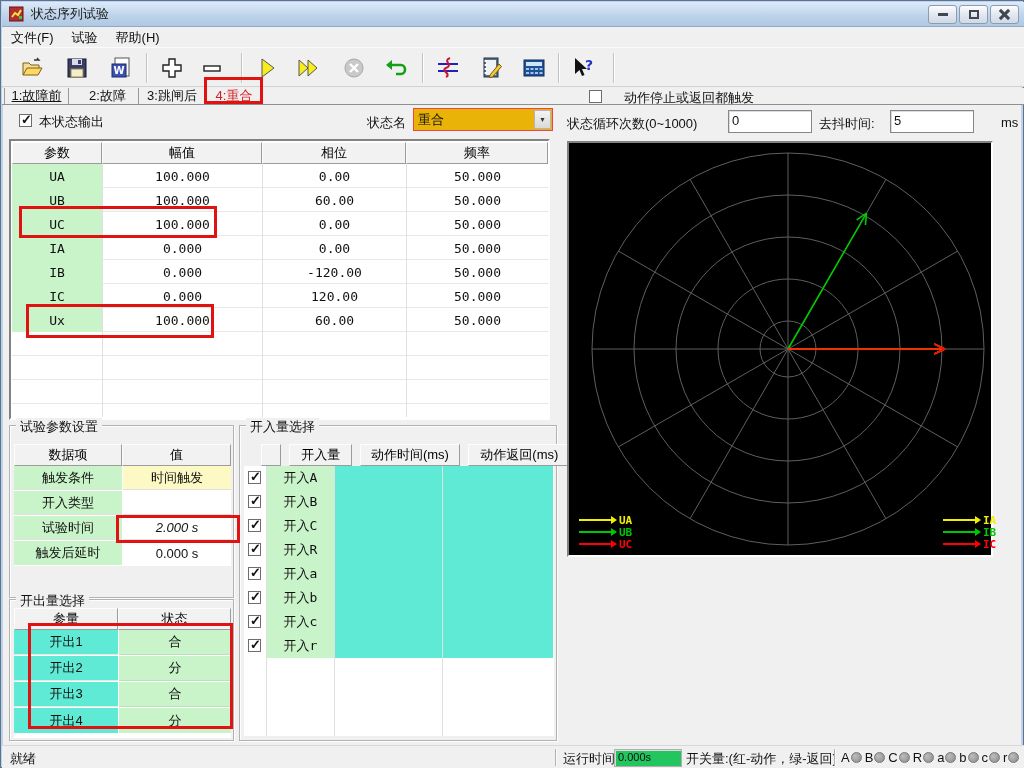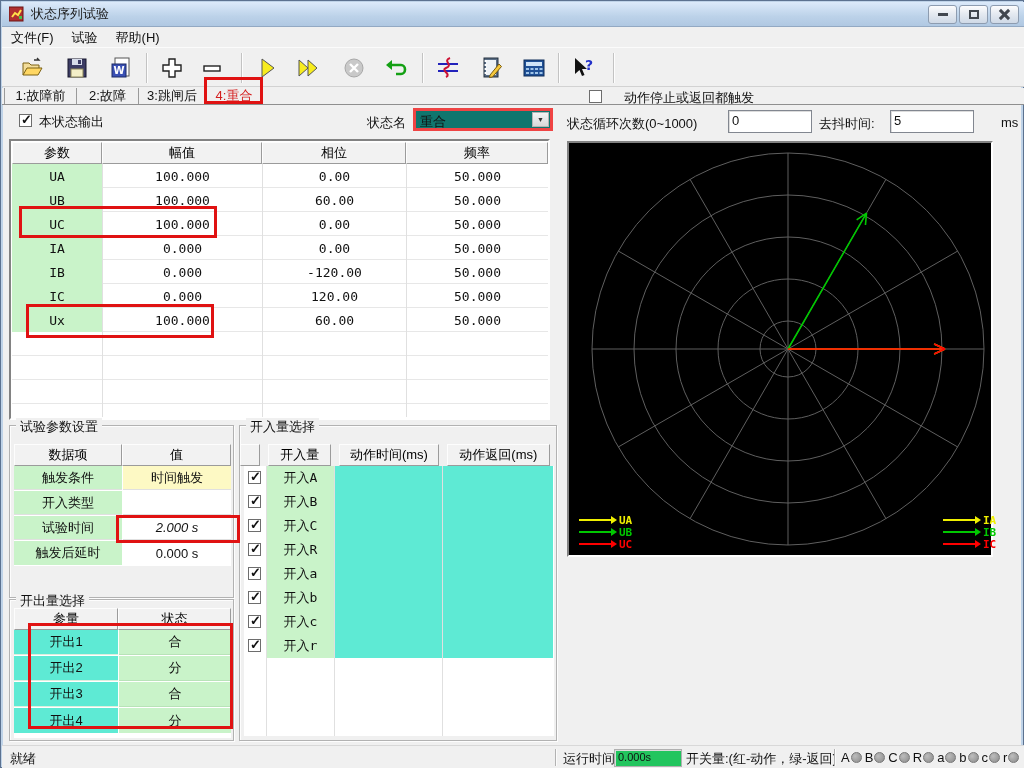--- a/index.html
+++ b/index.html
@@ -39,21 +39,21 @@
          font-size:13px; color:#111; border-right:1px solid #9a9a9a; }
   .tab.first { border-left:1px solid #9a9a9a; }
   .tab.active-red { color:#d41e1e; }
 
   
   .cb { display:inline-block; width:13px; height:13px; background:#fff; border:1px solid #6d6d6d; position:relative; }
   .cb.checked::after { content:"✓"; position:absolute; left:1px; top:-3px; font-size:13px; font-weight:bold; color:#111; }
   .lbl { position:absolute; font-size:13px; color:#111; white-space:nowrap; }
   .edit { position:absolute; background:#fff; border:1px solid #828790;
           box-shadow:inset 1px 1px 0 #dcdcdc; font-size:13px; color:#111; padding:2px 3px; }
-  .combo { position:absolute; background:#0f766e; border:3px solid #ef4444; }
+  .combo { position:absolute; background:#eab308; border:1px solid #ef4444; }
   .combo .val { position:absolute; left:4px; top:2px; font-size:13px; color:#111; }
   .combo .btn { position:absolute; right:1px; top:1px; bottom:1px; width:17px;
                 background:linear-gradient(#f4f4f4,#d9d9d9); border:1px solid #b5b5b5;
                 display:flex; align-items:center; justify-content:center; font-size:7px; color:#333; }
 
   
   .sunken { border:2px solid; border-color:#828282 #ffffff #ffffff #828282; background:#fff; }
   .gridhead { position:absolute; display:flex; }
   .gridhead .hc { height:100%; background:#f2f2f2; border:1px solid; border-color:#fdfdfd #9b9b9b #9b9b9b #fdfdfd;
                   display:flex; align-items:center; justify-content:center; font-size:13px; color:#000000; }
@@ -228,21 +228,21 @@
       <svg width="24" height="24" viewBox="0 0 24 24">
         <polygon points="4,2 4,18 8.5,14 11,20 13.5,19 11,13 16,13" fill="#111"></polygon>
         <text x="18" y="14" font-size="14" font-weight="bold" fill="#2230c8" text-anchor="middle" font-family="'DejaVu Sans',sans-serif">?</text>
       </svg>
     </div>
     <div class="tsep" style="left:611px;"></div>
   </div>
 
   
   <div id="tabbar">
-    <div class="tab first" style="left:2px; width:73px;">
+    <div class="tab first" style="left:2px; width:65px;text-decoration:underline;">
         <span>1:故障前</span>
       </div>
     <div class="tab" style="left:75px; width:62px;">
         <span>2:故障</span>
       </div>
     <div class="tab" style="left:137px; width:67px;">
         <span>3:跳闸后</span>
       </div>
     <div class="tab active-red" style="left:204px; width:57px;">
         <span>4:重合</span>
@@ -351,21 +351,21 @@
       <div class="cell palegreen" style="left:0; top:52px; width:104px; height:25px; border-bottom:1px solid #ddeedd;">开出3</div>
       <div class="cell green" style="left:105px; top:52px; width:112px; height:25px; border-bottom:1px solid #b8e3b8;">合</div>
       <div class="cell palegreen" style="left:0; top:78px; width:104px; height:25px;">开出4</div>
       <div class="cell green" style="left:105px; top:78px; width:112px; height:25px;">分</div>
     </div>
   </div>
 
   
   <div class="groupbox" style="left:238px; top:424px; width:318px; height:316px; background:#f0f0f0;">
     <span class="grouptitle">开入量选择</span>
-    <div class="gridhead" style="left:0; top:18px; width:310px; height:22px;gap:8px;">
+    <div class="gridhead" style="left:21px; top:18px; width:310px; height:22px;gap:8px;">
       <div class="hc" style="width:22px;"></div>
       <div class="hc" style="width:68px;">开入量</div>
       <div class="hc" style="width:108px;">动作时间(ms)</div>
       <div class="hc" style="width:112px;">动作返回(ms)</div>
     </div>
     <div class="tbody rowlines" style="left:4px; top:40px; width:310px; height:270px; background:#fff;" id="input-rows">
       <div class="vline" style="left:22px;"></div>
       <div class="vline" style="left:90px;"></div>
       <div class="vline" style="left:198px;"></div>
     <span class="cb checked" style="position: absolute; left: 4px; top: 5px;"></span>

